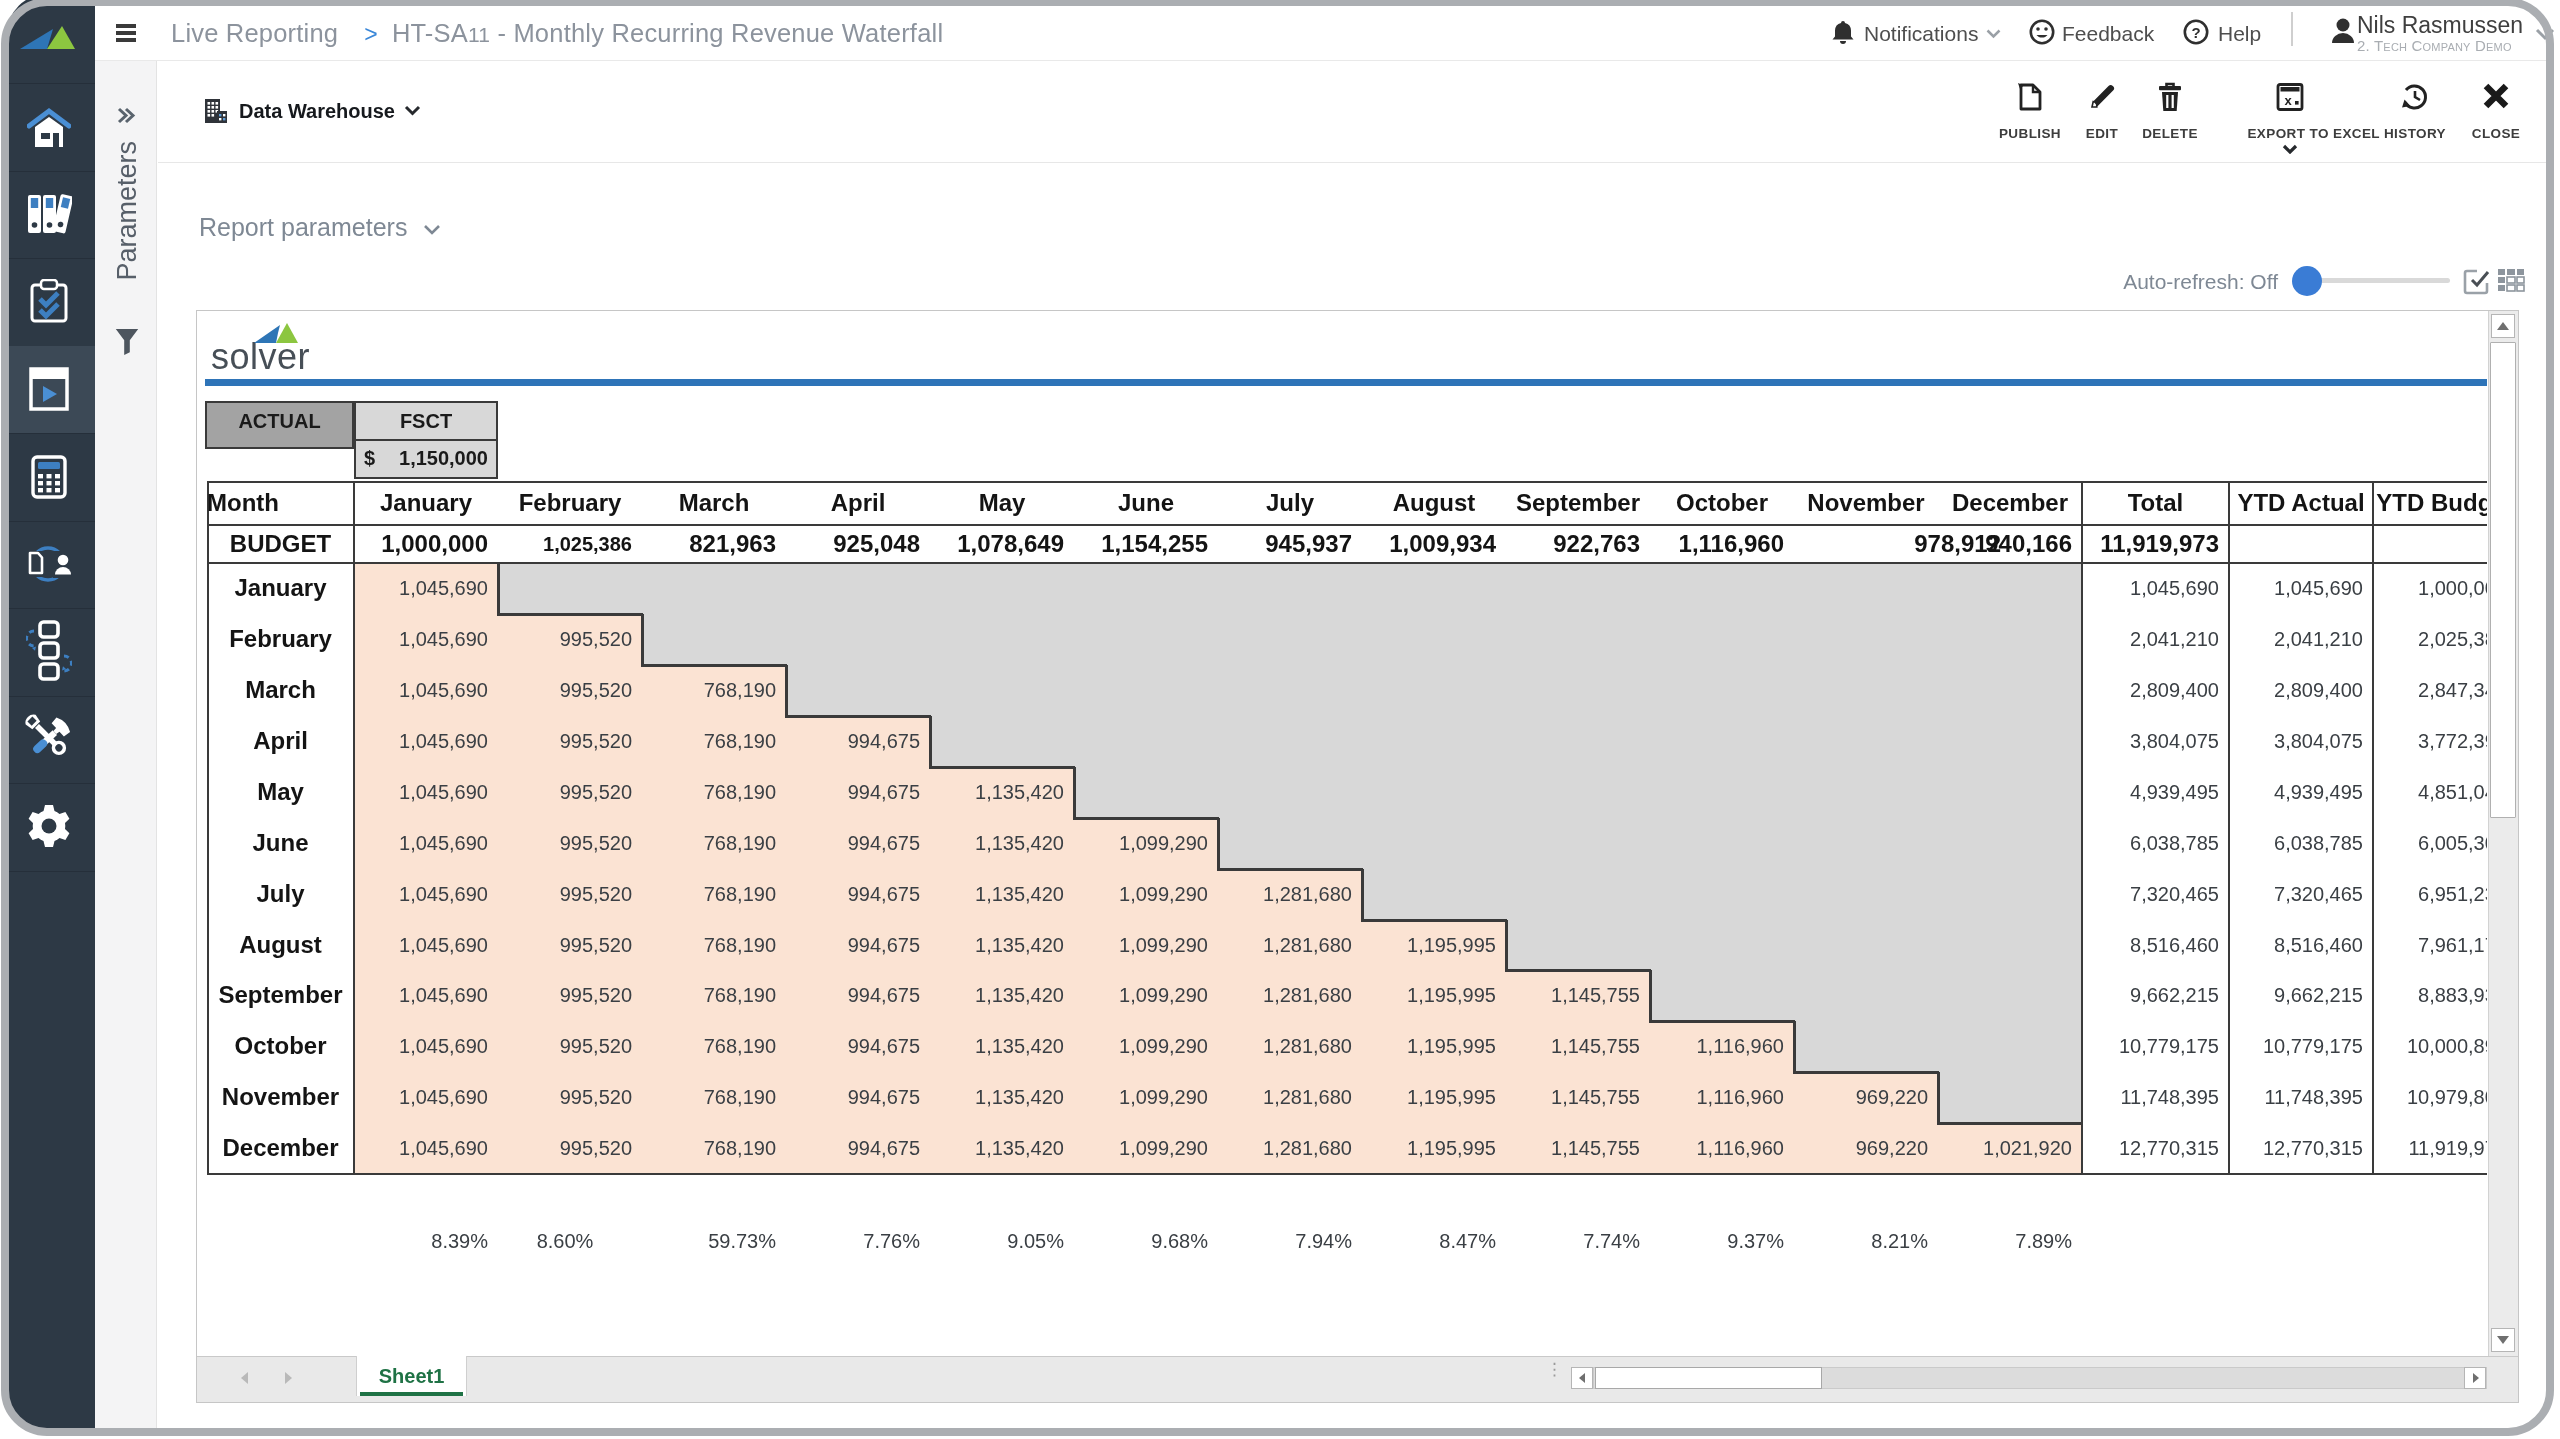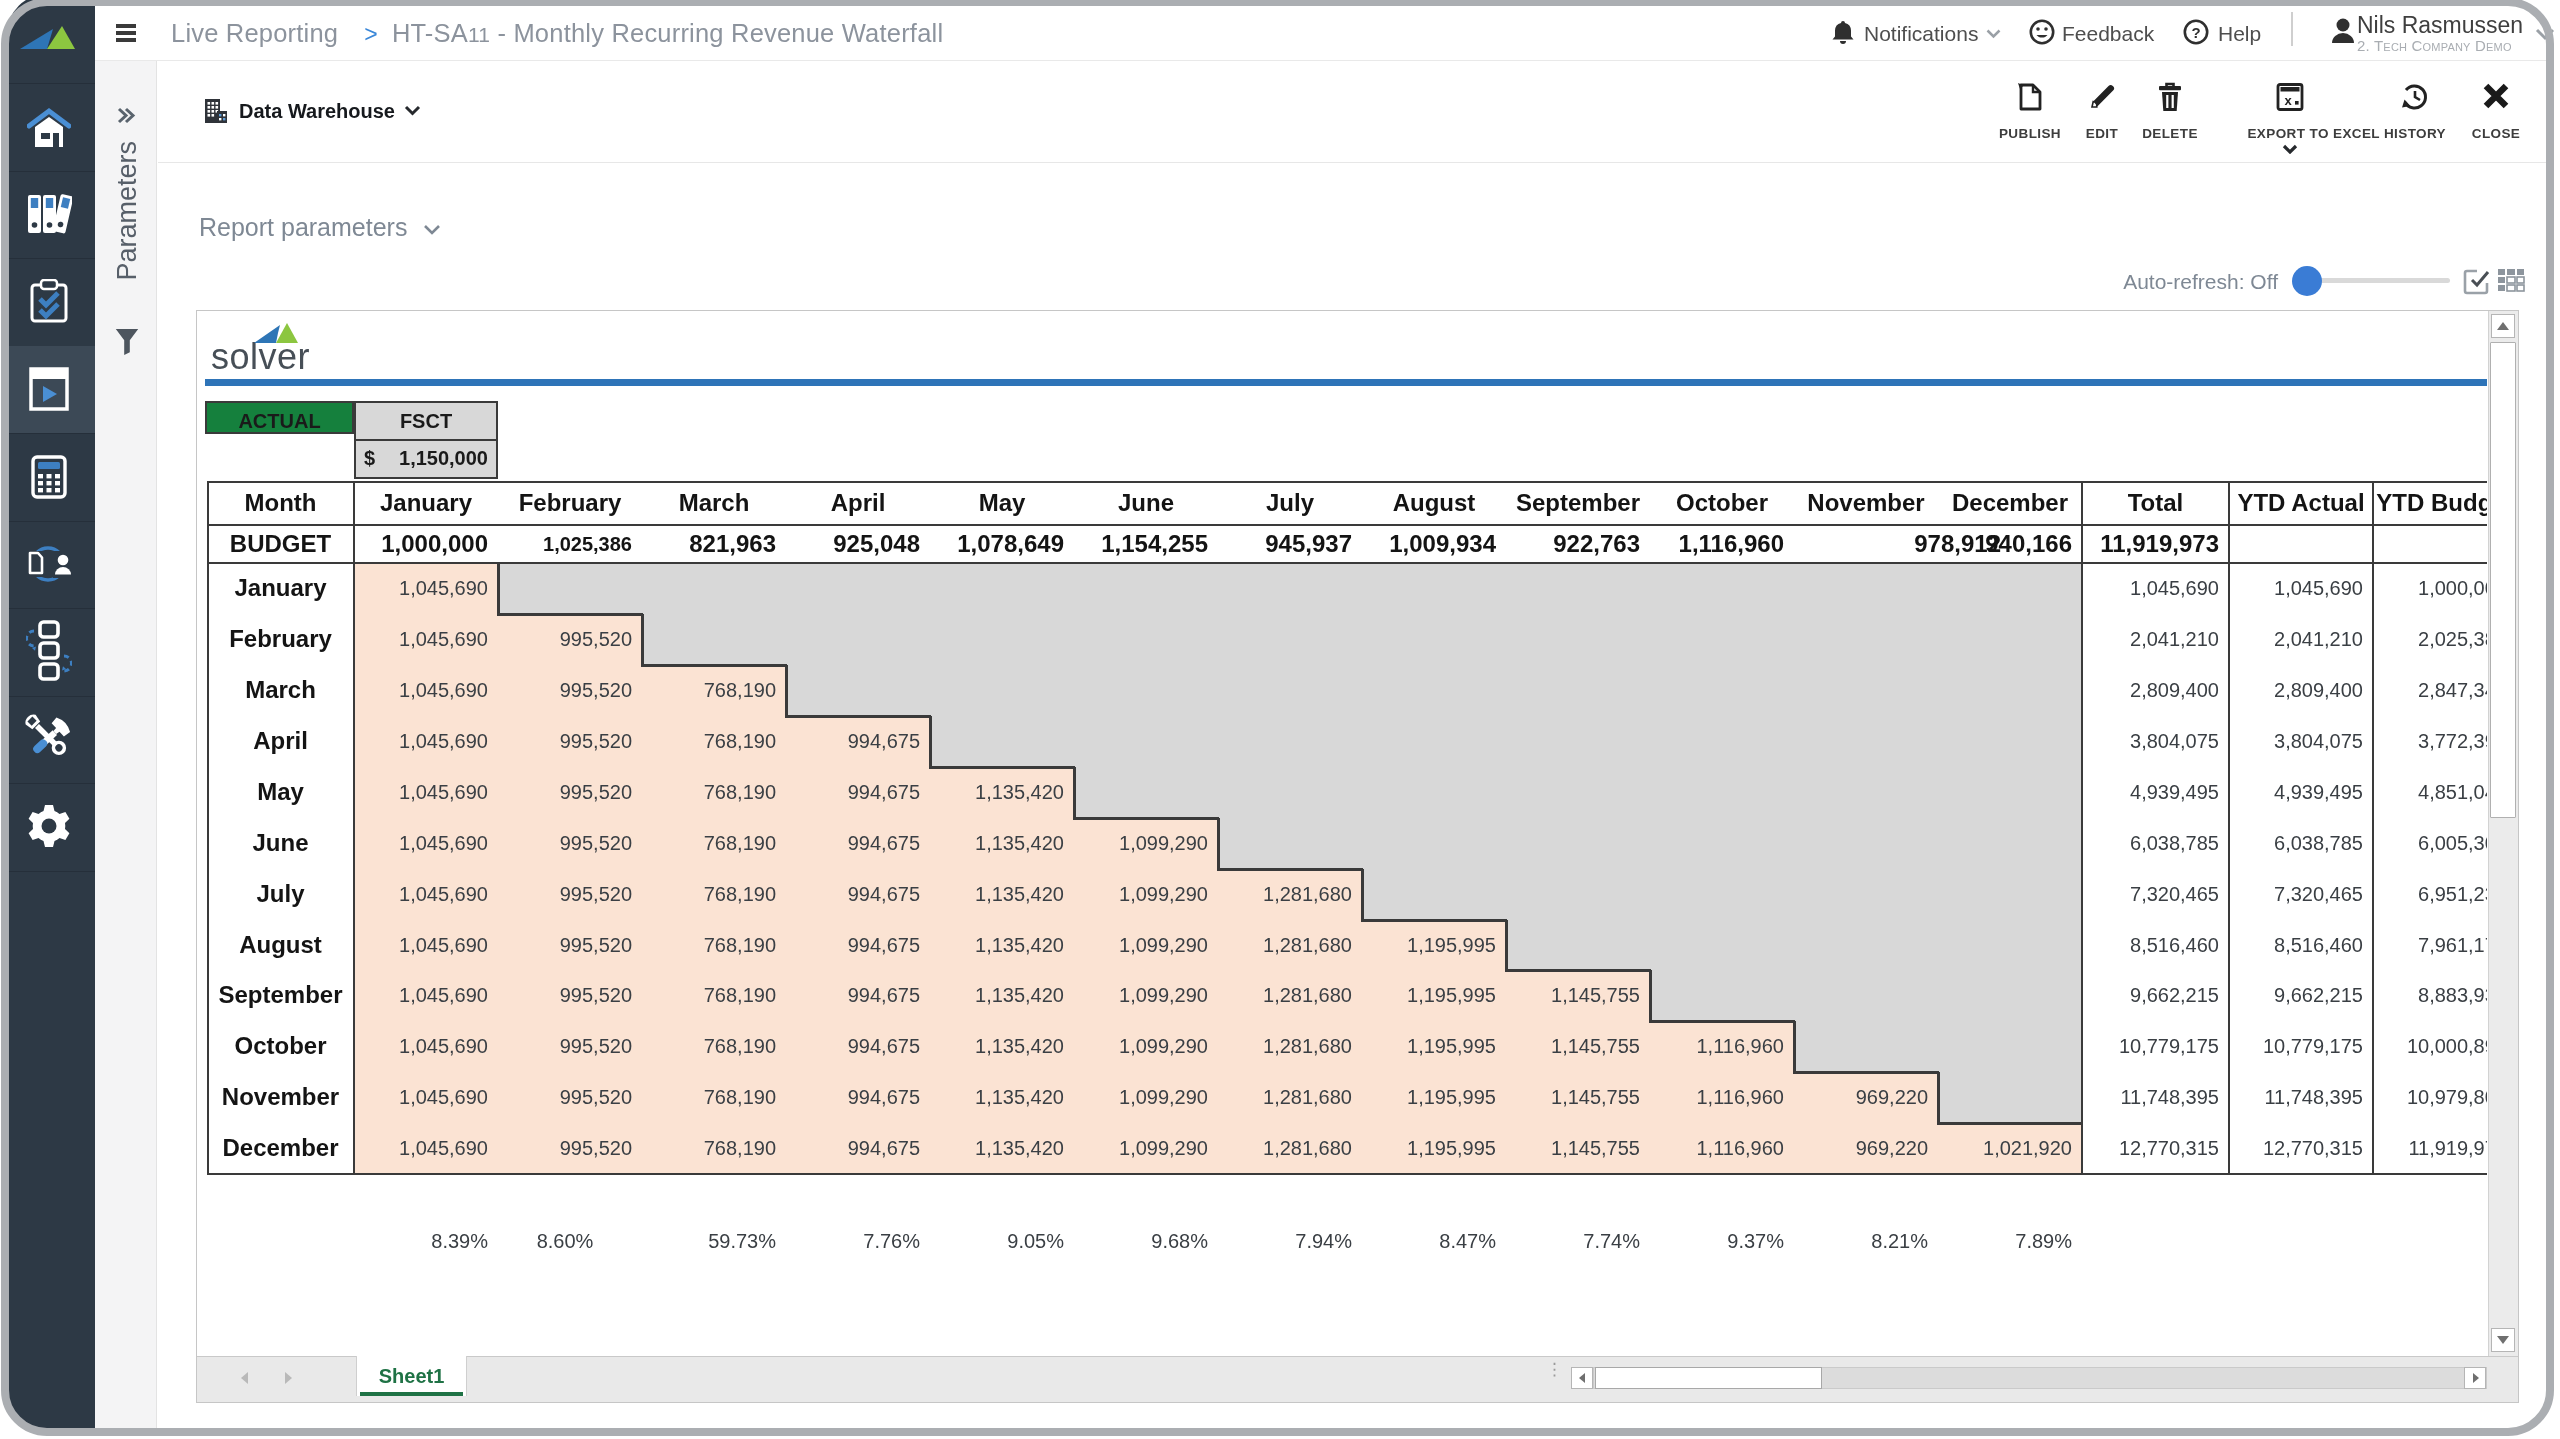--- a/index.html
+++ b/index.html
@@ -244,21 +244,21 @@
 </g>
   </svg>
 <div class="abs" style="left:196px;top:310px;width:2323px;height:1093px;border:1px solid #c6c6c6;background:#fff;z-index:2;overflow:hidden">
 <div class="abs" style="left:0;top:0;width:2290px;height:1045px;overflow:hidden;background:#fff">
 <div class="abs" style="left:14px;top:25px;font-size:36px;color:#474f57;letter-spacing:0.5px">solver</div>
 <svg class="abs" style="left:57px;top:11px" width="46" height="25" viewBox="0 0 46 25">
 <path d="M0 21 L26 3 L24 11 L22 21 Z" fill="#2e75b6"></path>
 <path d="M22 21 L33 1 L44 21 Z" fill="#8cc640"></path>
       </svg>
 <div class="abs" style="left:8px;top:68px;width:2282px;height:7px;background:#2e74b8"></div>
-<div class="abs" style="left:8px;top:90px;width:149px;height:33px;background:#15803d;border:2.5px solid #3a3a3a;font-size:20px;font-weight:bold;color:#1a1a1a;text-align:center;line-height:36px">ACTUAL</div>
+<div class="abs" style="left:8px;top:90px;width:149px;height:48px;background:#a3a3a3;border:2.5px solid #3a3a3a;font-size:20px;font-weight:bold;color:#1a1a1a;text-align:center;line-height:36px">ACTUAL</div>
 <div class="abs" style="left:157px;top:90px;width:144px;height:40px;background:#d8d8d8;border:2.5px solid #3a3a3a;font-size:20px;font-weight:bold;color:#1a1a1a;text-align:center;line-height:36px">FSCT</div>
 <div class="abs" style="left:157px;top:130px;width:144px;height:38px;background:#d8d8d8;border:2.5px solid #3a3a3a;border-top:none;font-size:20px;font-weight:bold;color:#1a1a1a;line-height:34px">
         <span style="float:left;margin-left:8px">$</span>
         <span style="float:right;margin-right:8px">1,150,000</span>
       </div>
 <div class="abs" style="left:157px;top:252px;width:144px;height:51px;background:#fbe3d3"></div>
 <div class="abs" style="left:301px;top:252px;width:1584px;height:51px;background:#d8d8d8"></div>
 <div class="abs" style="left:157px;top:303px;width:288px;height:51px;background:#fbe3d3"></div>
 <div class="abs" style="left:445px;top:303px;width:1440px;height:51px;background:#d8d8d8"></div>
 <div class="abs" style="left:157px;top:354px;width:432px;height:51px;background:#fbe3d3"></div>
@@ -304,21 +304,21 @@
 <div class="abs" style="left:1740px;top:811px;width:146px;height:2.5px;background:#3a3a3a"></div>
 <div class="abs" style="left:10px;top:169.9px;width:2280px;height:2.2px;background:#3a3a3a"></div>
 <div class="abs" style="left:10px;top:213.0px;width:2280px;height:2px;background:#3a3a3a"></div>
 <div class="abs" style="left:10px;top:250.75px;width:2280px;height:2.5px;background:#3a3a3a"></div>
 <div class="abs" style="left:10px;top:861.75px;width:2280px;height:2.5px;background:#3a3a3a"></div>
 <div class="abs" style="left:9.9px;top:170px;width:2.2px;height:693px;background:#3a3a3a"></div>
 <div class="abs" style="left:155.6px;top:170px;width:2.8px;height:693px;background:#3a3a3a"></div>
 <div class="abs" style="left:1883.6px;top:170px;width:2.8px;height:693px;background:#3a3a3a"></div>
 <div class="abs" style="left:2031.0px;top:170px;width:2px;height:693px;background:#3a3a3a"></div>
 <div class="abs" style="left:2175.0px;top:170px;width:2px;height:693px;background:#3a3a3a"></div>
-<div class="abs" style="left:10px;top:174.72px;width:147px;text-align:center;font-size:24px;font-weight:bold;color:#141414;line-height:34.56px">Month</div>
+<div class="abs" style="left:10px;top:174.72px;width:147px;text-align:left;font-size:24px;font-weight:bold;color:#141414;line-height:34.56px">Month</div>
 <div class="abs" style="left:157px;top:174.72px;width:144px;text-align:center;font-size:24px;font-weight:bold;color:#141414;line-height:34.56px">January</div>
 <div class="abs" style="left:301px;top:174.72px;width:144px;text-align:center;font-size:24px;font-weight:bold;color:#141414;line-height:34.56px">February</div>
 <div class="abs" style="left:445px;top:174.72px;width:144px;text-align:center;font-size:24px;font-weight:bold;color:#141414;line-height:34.56px">March</div>
 <div class="abs" style="left:589px;top:174.72px;width:144px;text-align:center;font-size:24px;font-weight:bold;color:#141414;line-height:34.56px">April</div>
 <div class="abs" style="left:733px;top:174.72px;width:144px;text-align:center;font-size:24px;font-weight:bold;color:#141414;line-height:34.56px">May</div>
 <div class="abs" style="left:877px;top:174.72px;width:144px;text-align:center;font-size:24px;font-weight:bold;color:#141414;line-height:34.56px">June</div>
 <div class="abs" style="left:1021px;top:174.72px;width:144px;text-align:center;font-size:24px;font-weight:bold;color:#141414;line-height:34.56px">July</div>
 <div class="abs" style="left:1165px;top:174.72px;width:144px;text-align:center;font-size:24px;font-weight:bold;color:#141414;line-height:34.56px">August</div>
 <div class="abs" style="left:1309px;top:174.72px;width:144px;text-align:center;font-size:24px;font-weight:bold;color:#141414;line-height:34.56px">September</div>
 <div class="abs" style="left:1453px;top:174.72px;width:144px;text-align:center;font-size:24px;font-weight:bold;color:#141414;line-height:34.56px">October</div>

